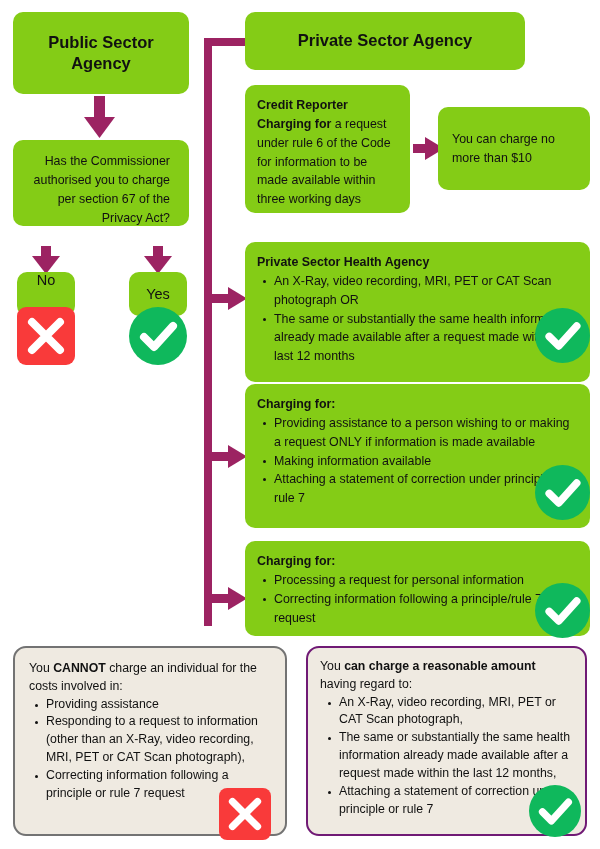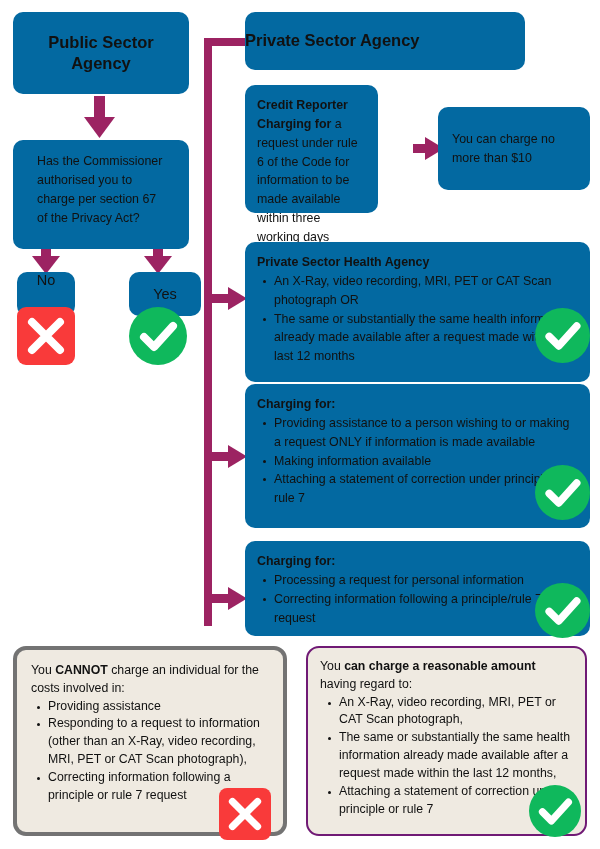--- a/index.html
+++ b/index.html
@@ -18,21 +18,21 @@
   .stage {
     position: absolute;
     left: 0; top: 0;
     width: 600px;
     height: 849px;
   }
 
   
   .card {
     position: absolute;
-    background: #0369a1;
+    background: #84cc16;
     border-radius: 10px;
     box-sizing: border-box;
   }
   .card-title {
     font-weight: bold;
     font-size: 16.5px;
     text-align: center;
     line-height: 1.3;
   }
   .body-text {
@@ -65,45 +65,46 @@
   
   #public-header {
     left: 13px; top: 12px;
     width: 176px; height: 82px;
     display: flex; align-items: center; justify-content: center;
     padding: 0 8px;
   }
   #private-header {
     left: 245px; top: 12px;
     width: 280px; height: 58px;
-    display: flex; align-items: center; justify-content: flex-start;
+    display: flex; align-items: center; justify-content: center;
   }
 
   
   #decision-box {
     left: 13px; top: 140px;
-    width: 176px; height: 109px;
-    padding: 12px 24px;
+    width: 176px; height: 86px;
+    padding: 12px 19px;
+    text-align: right;
   }
   #no-box {
     left: 17px; top: 272px;
     width: 58px; height: 44px;
     display: flex; align-items: flex-start; justify-content: center;
   }
   #yes-box {
     left: 129px; top: 272px;
-    width: 72px; height: 44px;
+    width: 58px; height: 44px;
     display: flex; align-items: center; justify-content: center;
   }
   .small-label { font-size: 14.5px; }
 
   
   #credit-card {
     left: 245px; top: 85px;
-    width: 133px; height: 128px;
+    width: 165px; height: 128px;
     padding: 11px 12px;
   }
   #charge10-card {
     left: 438px; top: 107px;
     width: 152px; height: 83px;
     display: flex; align-items: center;
     padding: 0 14px;
   }
   #health-card {
     left: 245px; top: 242px;
@@ -124,21 +125,21 @@
   
   .outlined {
     position: absolute;
     border-radius: 13px;
     box-sizing: border-box;
     background: #EFEAE1;
   }
   #cannot-box {
     left: 13px; top: 646px;
     width: 274px; height: 190px;
-    border: 4px solid #737373;
+    border: 2px solid #737373;
     padding: 12px 12px 8px 14px;
   }
   #can-box {
     left: 306px; top: 646px;
     width: 281px; height: 190px;
     border: 2px solid #701a75;
     padding: 10px 10px 8px 12px;
   }
   #cannot-box .body-text, #can-box .body-text { font-size: 12.3px; line-height: 1.45; }
   #can-box ul.bullets { padding-left: 19px; }

